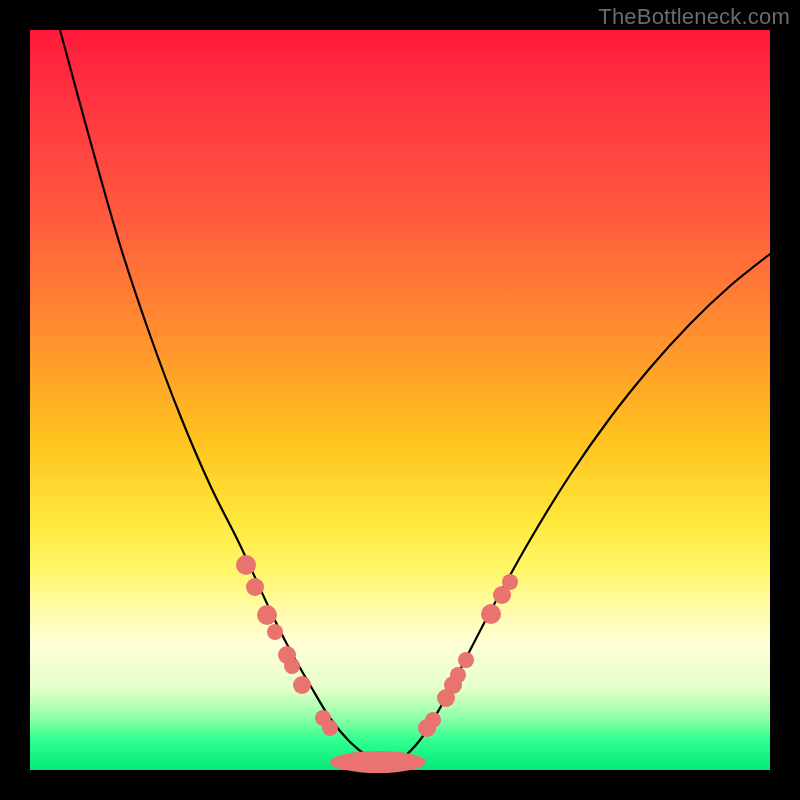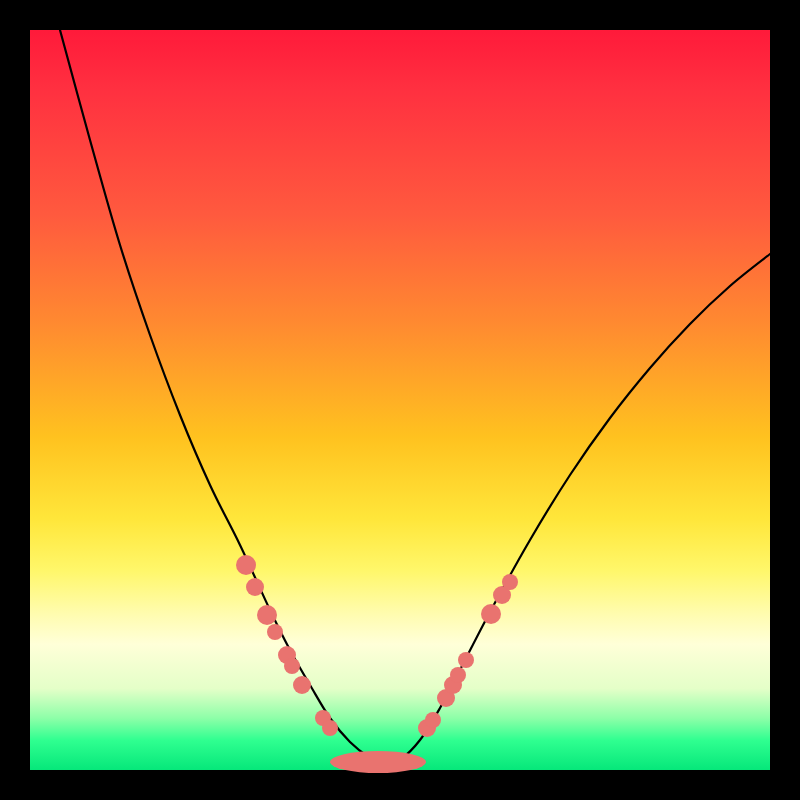--- a/index.html
+++ b/index.html
@@ -73,20 +73,21 @@
   }
   .valley-blob {
     fill: #e9736f;
     stroke: none;
   }
 </style>
 </head>
 <body>
 
 <div class="frame">
+  <div class="watermark">TheBottleneck.com</div>
   <div class="plot">
     <svg class="curve" viewBox="0 0 740 740">
       <path id="curve-path" class="stroke-main" d="M 30 0 C 35.0 18.3 50.0 74.2 60 110 C 70.0 145.8 80.0 182.5 90 215 C 100.0 247.5 110.0 276.7 120 305 C 130.0 333.3 140.0 360.0 150 385 C 160.0 410.0 170.0 433.3 180 455 C 190.0 476.7 200.0 494.2 210 515 C 220.0 535.8 231.7 562.5 240 580 C 248.3 597.5 253.3 607.5 260 620 C 266.7 632.5 273.3 643.7 280 655 C 286.7 666.3 293.3 678.5 300 688 C 306.7 697.5 313.3 705.3 320 712 C 326.7 718.7 334.2 724.2 340 728 C 345.8 731.8 350.0 734.7 355 735 C 360.0 735.3 364.2 734.2 370 730 C 375.8 725.8 383.3 718.7 390 710 C 396.7 701.3 403.3 689.7 410 678 C 416.7 666.3 421.7 656.0 430 640 C 438.3 624.0 448.3 603.7 460 582 C 471.7 560.3 486.7 532.8 500 510 C 513.3 487.2 526.7 465.3 540 445 C 553.3 424.7 566.7 405.8 580 388 C 593.3 370.2 606.7 353.7 620 338 C 633.3 322.3 646.7 307.7 660 294 C 673.3 280.3 686.7 267.7 700 256 C 713.3 244.3 733.3 229.3 740 224 "></path>
       <ellipse id="valley" class="valley-blob" cx="348" cy="732" rx="48" ry="11"></ellipse>
       <g id="dots">
           <circle cx="216" cy="535" r="10" class="dot"></circle>
           <circle cx="225" cy="557" r="9" class="dot"></circle>
           <circle cx="237" cy="585" r="10" class="dot"></circle>
           <circle cx="245" cy="602" r="8" class="dot"></circle>
           <circle cx="257" cy="625" r="9" class="dot"></circle>

